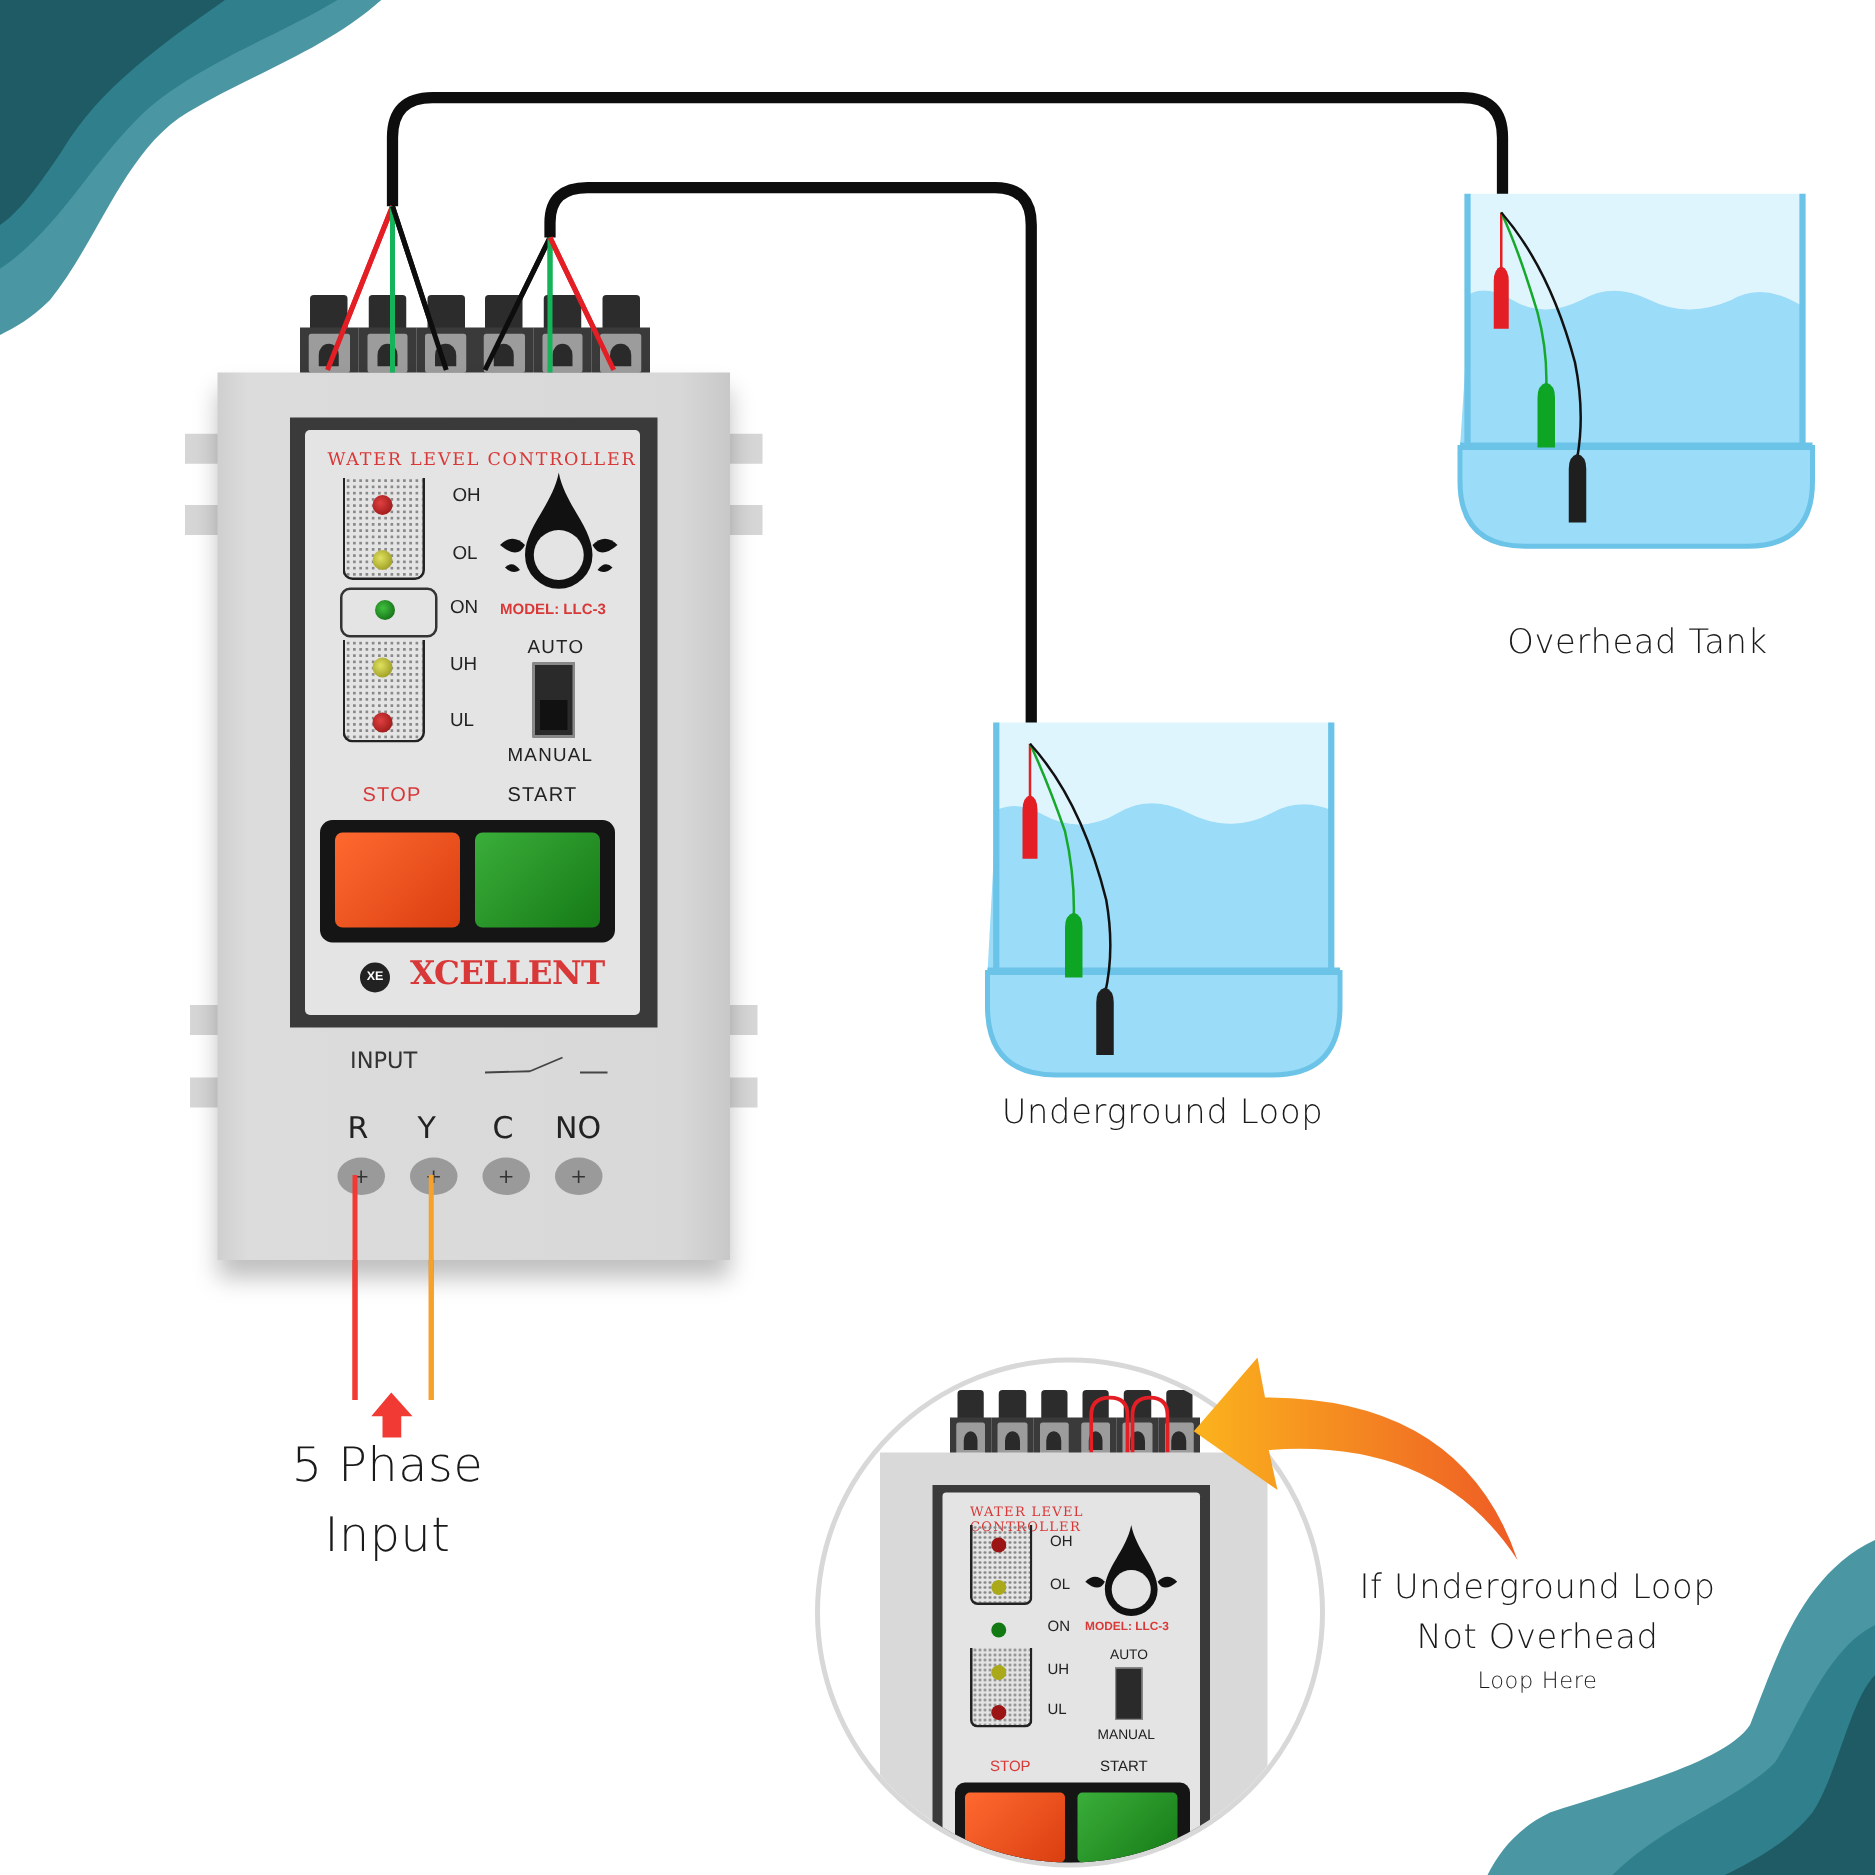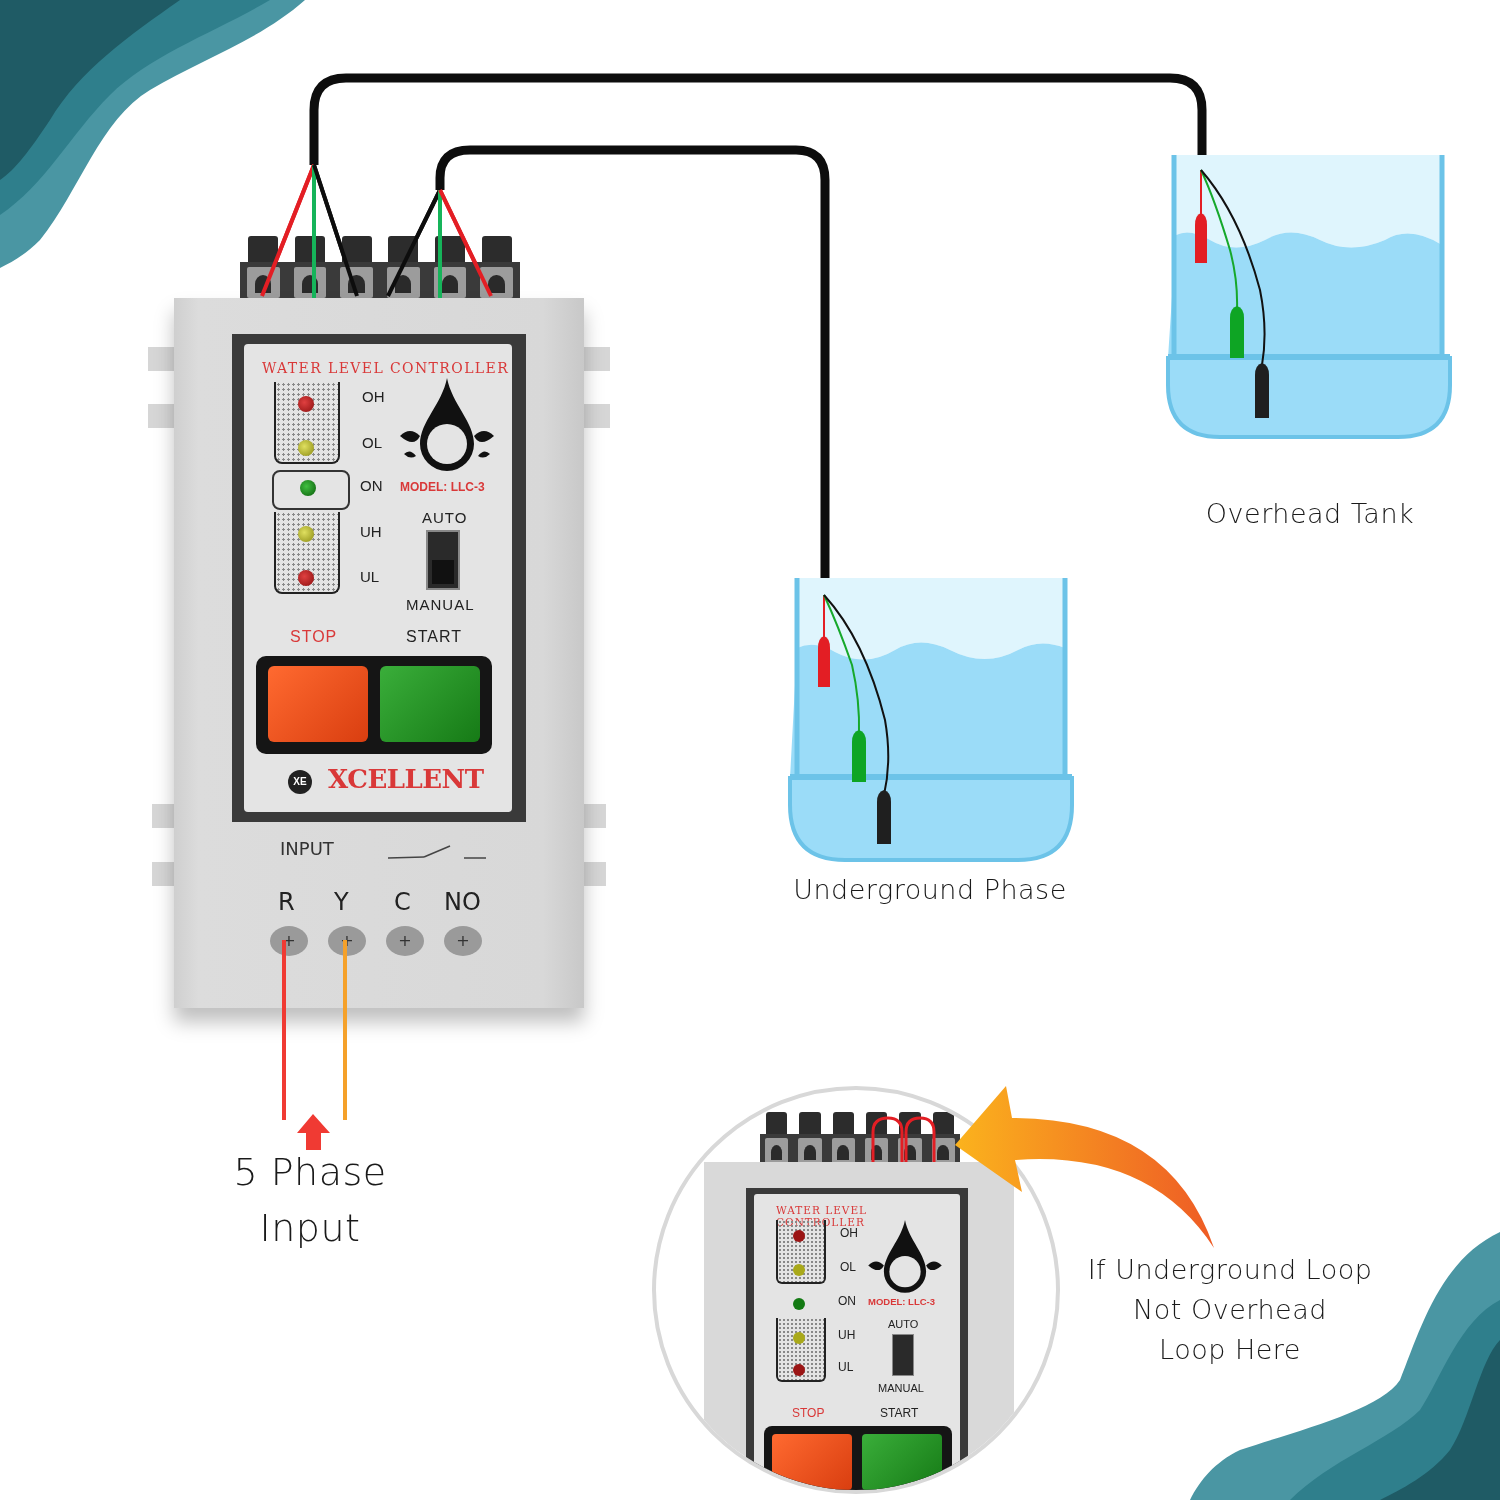--- a/index.html
+++ b/index.html
@@ -203,26 +203,26 @@
   <line x1="314" y1="165" x2="314" y2="298" stroke="#16b45a" stroke-width="4"></line>
   <line x1="314" y1="165" x2="357" y2="296" stroke="#0d0d0d" stroke-width="4"></line>
   <line x1="440" y1="190" x2="388" y2="296" stroke="#0d0d0d" stroke-width="4"></line>
   <line x1="440" y1="190" x2="440" y2="298" stroke="#16b45a" stroke-width="4"></line>
   <line x1="440" y1="190" x2="491" y2="296" stroke="#e31e24" stroke-width="4"></line>
   <line x1="284" y1="940" x2="284" y2="1120" stroke="#f03a33" stroke-width="4"></line>
   <line x1="345" y1="940" x2="345" y2="1120" stroke="#f5a12a" stroke-width="4"></line>
 </svg>
 
 <div class="caption" style="left:1160px; top:450px; width:300px; font-size:27px;margin-top:48px;">Overhead Tank</div>
-<div class="caption" style="left:770px; top:874px; width:320px; font-size:27px;">Underground Phase</div>
+<div class="caption" style="left:770px; top:874px; width:320px; font-size:27px;">Underground Loop</div>
 <div class="caption" style="left:200px; top:1150px; width:220px; font-size:38px;">5 Phase</div>
 <div class="caption" style="left:200px; top:1206px; width:220px; font-size:38px;">Input</div>
 <div class="caption" style="left:1060px; top:1254px; width:340px; font-size:27px;">If Underground Loop</div>
 <div class="caption" style="left:1060px; top:1294px; width:340px; font-size:27px;">Not Overhead</div>
-<div class="caption" style="left:1060px; top:1334px; width:340px; font-size:27px;text-align:center;">Loop Here</div>
+<div class="caption" style="left:1060px; top:1334px; width:340px; font-size:18px;text-align:center;">Loop Here</div>
 
 <div class="abs" style="left:652px; top:1086px; width:400px; height:400px; border-radius:50%; background:#ffffff; border:4px solid #d8d8d8; overflow:hidden;">
   <div class="abs" style="left:104px; top:22px; width:200px; height:54px;">
     <div id="inset-term-block" style="position:relative; width:100%; height:100%;">
         <div style="position: absolute; left: 6px; top: 0px; width: 21.3333px; height: 22.68px; background: rgb(44, 44, 44); border-radius: 3px 3px 0px 0px;"></div>
         <div style="position: absolute; left: 0px; top: 21.6px; width: 33.3333px; height: 32.4px; background: rgb(58, 58, 58);">
           <div style="position: absolute; left: 15%; top: 15%; width: 70%; height: 80%; background: rgb(156, 156, 156); border-radius: 2px;">
             <div style="position: absolute; left: 25%; top: 25%; width: 50%; height: 60%; background: rgb(42, 42, 42); border-radius: 50% 50% 0px 0px;"></div>
           </div>
         </div>

